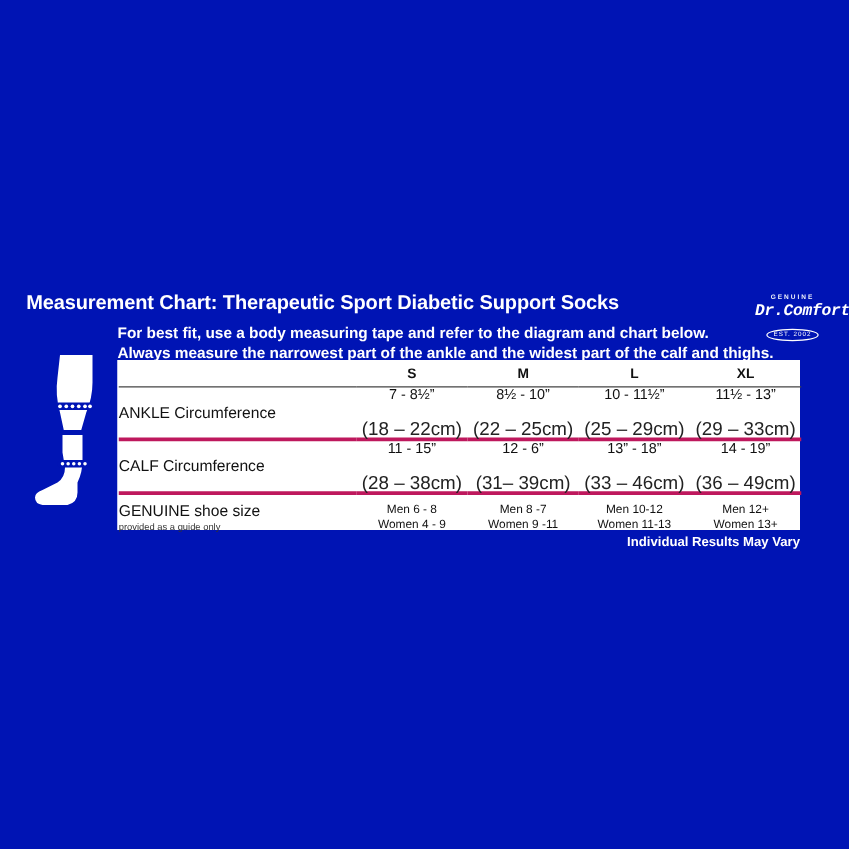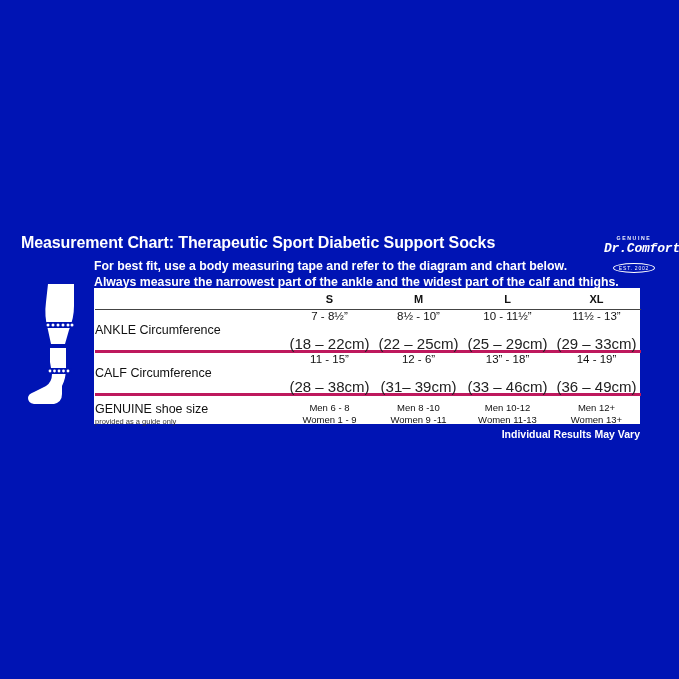--- a/index.html
+++ b/index.html
@@ -278,24 +278,24 @@
           </td>
         </tr>
 
         <tr class="rh-shoe">
           <td class="rowlabel">
             <span>GENUINE shoe size</span>
             <span class="sub">provided as a guide only</span>
           </td>
           <td class="cell">
             <span class="shoe">Men 6 - 8</span>
-            <span class="shoe">Women 1 - 9</span>
-          </td>
-          <td class="cell">
-            <span class="shoe">Men 8 -10</span>
+            <span class="shoe">Women 4 - 9</span>
+          </td>
+          <td class="cell">
+            <span class="shoe">Men 8 -7</span>
             <span class="shoe">Women 9 -11</span>
           </td>
           <td class="cell">
             <span class="shoe">Men 10-12</span>
             <span class="shoe">Women 11-13</span>
           </td>
           <td class="cell">
             <span class="shoe">Men 12+</span>
             <span class="shoe">Women 13+</span>
           </td>

